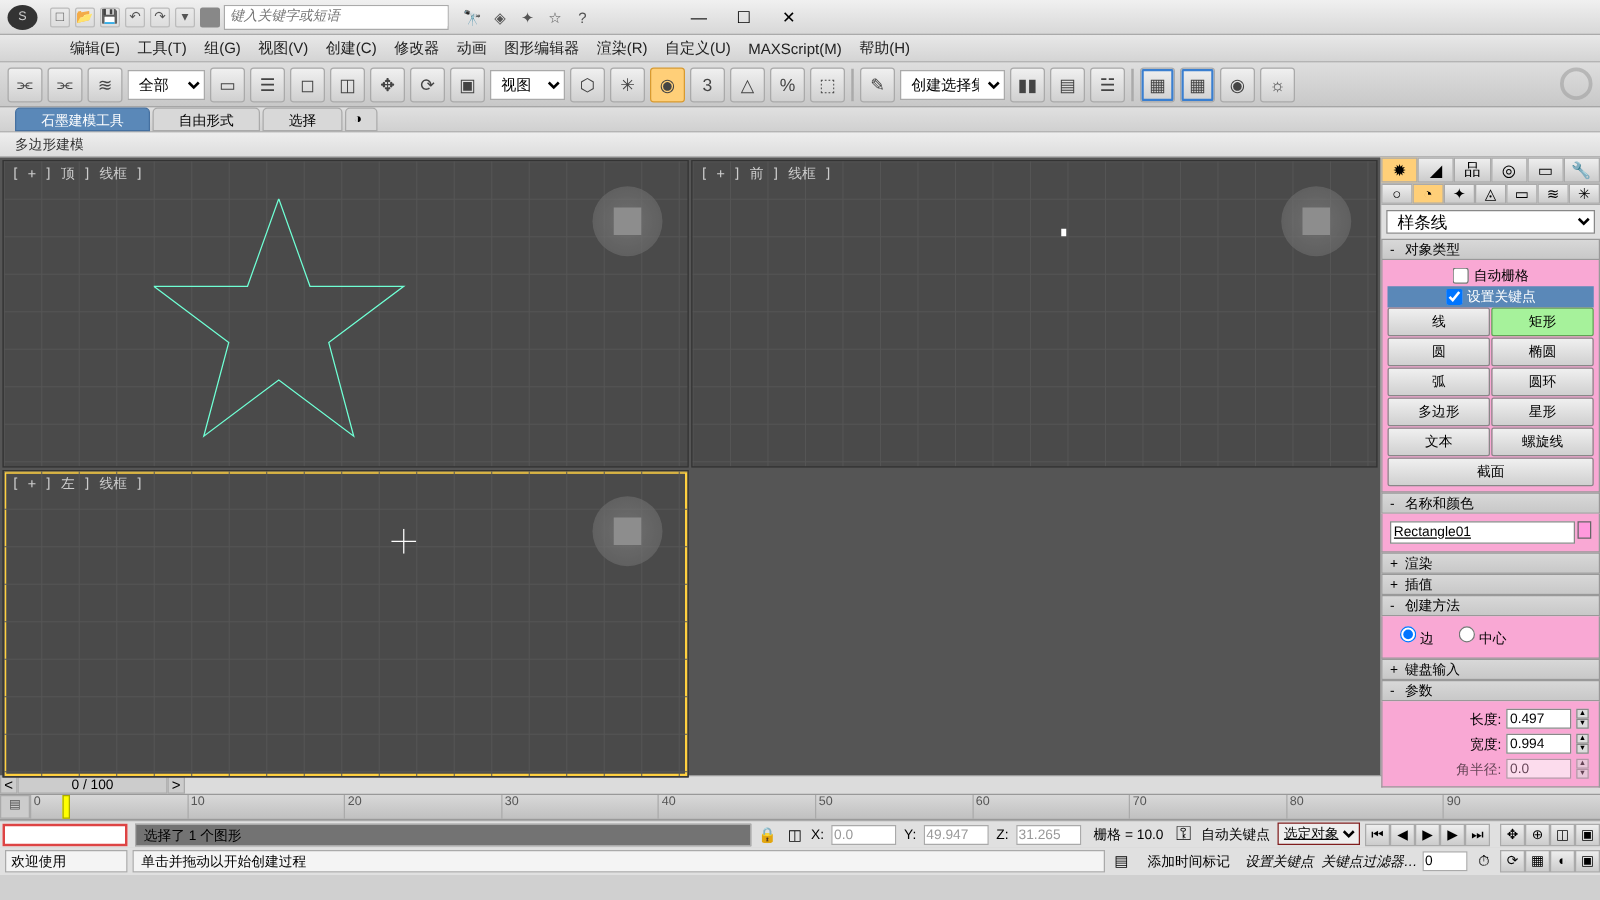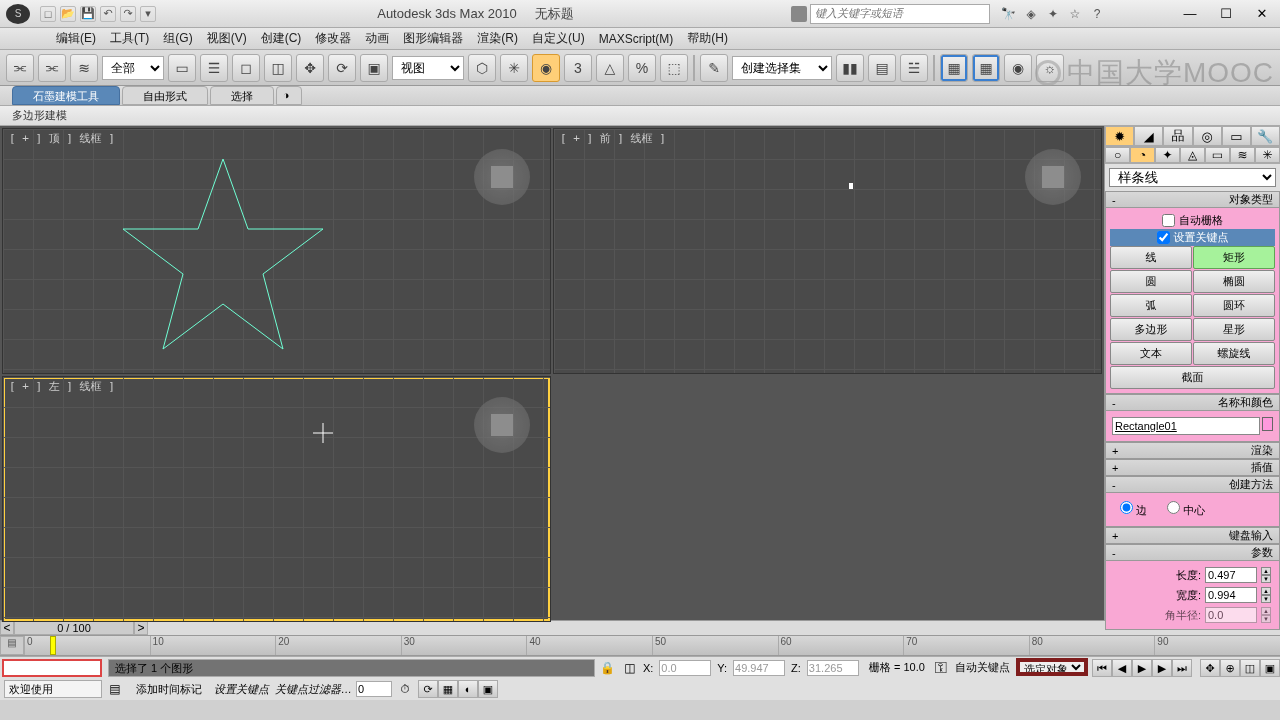--- a/index.html
+++ b/index.html
@@ -58,21 +58,21 @@
 .cmdpanel { width: 176px; background: #e0e0e0; border-left: 1px solid #999; display: flex; flex-direction: column; }
 .cmdtabs { display: flex; height: 26px; border-bottom: 1px solid #aaa; }
 .cmdtabs span { flex: 1; display: flex; align-items: center; justify-content: center; border: 1px solid #aaa; background: linear-gradient(#eee,#ccc); font-size: 13px; }
 .cmdtabs span.active { background: #ffcf78; }
 .subtabs { display: flex; height: 22px; border-bottom: 1px solid #aaa; }
 .subtabs span { flex: 1; display:flex; align-items:center; justify-content:center; border:1px solid #aaa; background:linear-gradient(#eee,#ccc); font-size:12px; }
 .subtabs span.active { background: #ffcf78; }
 .cp-select { width: calc(100% - 8px); margin: 4px; height: 20px; border: 1px solid #888; background: #fff; padding: 0 4px; }
 .rollout-hdr { height: 18px; background: linear-gradient(#d8d8d8,#c8c8c8); border: 1px solid #999; display: flex; align-items: center; padding: 0 6px; font-size: 11px; }
 .rollout-hdr .sign { width: 12px; }
-.rollout-hdr .title { flex: 1; text-align: right; }
+.rollout-hdr .title { flex: 1; text-align: left; }
 .rollout-body { border: 1px solid #999; border-top: 0; background: #f9a8d4; padding: 4px; }
 .chk-row { display: flex; align-items: center; justify-content: center; gap: 4px; font-size: 11px; padding: 1px; }
 .obj-grid { display: grid; grid-template-columns: 1fr 1fr; gap: 1px; }
 .obj-btn { border: 1px solid #888; background: linear-gradient(#f0f0f0,#d0d0d0); text-align: center; padding: 3px; font-size: 11px; border-radius: 2px; }
 .obj-btn.active { background: #a6f29b; border-color: #5fa356; }
 .color-swatch { width: 14px; height: 14px; background: #ff99dd; border: 1px solid #666; }
 .name-row { display: flex; padding: 2px; gap: 2px; }
 .name-row input { flex: 1; border: 1px solid #888; padding: 2px; font-size: 11px; text-decoration: underline; }
 .radio-row { display:flex; gap:20px; padding:4px 10px; font-size:11px; align-items:center;}
 .param-row { display: flex; align-items: center; justify-content: flex-end; gap: 4px; padding: 2px 4px; font-size: 11px; }
@@ -88,21 +88,21 @@
 .time-ruler .key { position:absolute; left:50px; top:0; width:6px; height:100%; background:#ff0; border:1px solid #aa0;}
 .time-ruler .tick{ flex:1; border-left:1px solid #aaa; padding-left:2px;}
 
 .status1 { height: 22px; display: flex; align-items: center; gap: 4px; background: #e0e0e0; border-top:1px solid #aaa;}
 .status1 .autokey { width: 100px; height: 18px; background: #fff; border: 2px solid #d44; margin: 2px; }
 .status1 .msg { flex:1; border:1px solid #aaa; height:18px; padding:1px 6px; font-size:11px; background:#737373;}
 .status1 .coords { display:flex; gap:6px; align-items:center; font-size:11px;}
 .status1 .coords input{ width:52px; border:1px solid #aaa; padding:1px; color:#999; font-size:11px;}
 .status1 .gridtxt{ font-size:11px; padding:0 6px;}
 .status1 .keyctls { display:flex; gap:2px; }
-.status1 .keyctls select{ font-size:11px; border:4px solid #7f1d1d; height:18px;}
+.status1 .keyctls select{ font-size:11px; border:1px solid #7f1d1d; height:18px;text-decoration:underline;}
 .status1 .play{ display:flex; gap:0;}
 .status1 .play span{ width:20px; height:18px; border:1px solid #aaa; background:linear-gradient(#eee,#ccc); text-align:center; font-size:11px; line-height:16px;}
 
 .status2 { height: 22px; display: flex; align-items: center; gap: 4px; background: #e0e0e0;}
 .status2 .welcome { width: 98px; border:1px solid #aaa; height:18px; padding:1px 4px; font-size:11px; background:#f4f4f4; margin-left:4px; overflow:hidden;}
 .status2 .hint { flex:1; border:1px solid #aaa; height:18px; padding:1px 6px; font-size:11px; background:#f4f4f4;}
 .status2 .addtime { font-size:11px; padding:0 8px;}
 .status2 .keystuff { display:flex; gap:6px; font-size:11px; align-items:center;font-style:italic;}
 .status2 .navbtns { display:flex; gap:0;}
 .status2 .navbtns span { width:20px; height:18px; border:1px solid #aaa; background:linear-gradient(#eee,#ccc); text-align:center; font-size:11px; line-height:16px;}
@@ -114,23 +114,20 @@
 
 <div class="titlebar">
   <div class="logo">S</div>
   <div class="qat">
     <span>□</span>
     <span>📂</span>
     <span>💾</span>
     <span>↶</span>
     <span>↷</span>
     <span>▾</span>
-  </div>
-  <div class="apptitle">
-    <span>Autodesk 3ds Max  2010</span> &nbsp;&nbsp;&nbsp; <span>无标题</span>
   </div>
   <div style="width:16px; height:16px; background:#888; border-radius:2px; margin-right:3px;"></div>
   <div class="search">
     <input placeholder="键入关键字或短语" style="">
   </div>
   <div class="right-icons">
     <span>🔭</span>
     <span>◈</span>
     <span>✦</span>
     <span>☆</span>
@@ -163,44 +160,43 @@
   <div class="tb-btn">⫘</div>
   <div class="tb-btn">≋</div>
   <select class="tb-select" style="width:62px"><option>全部</option></select>
   <div class="tb-btn">▭</div>
   <div class="tb-btn">☰</div>
   <div class="tb-btn">◻</div>
   <div class="tb-btn">◫</div>
   <div class="tb-btn">✥</div>
   <div class="tb-btn">⟳</div>
   <div class="tb-btn">▣</div>
-  <select class="tb-select" style="width:72px"><option>视图</option></select>
+  <select class="tb-select" style="width:60px"><option>视图</option></select>
   <div class="tb-btn">⬡</div>
   <div class="tb-btn">✳</div>
   <div class="tb-btn active">◉</div>
   <div class="tb-btn">3</div>
   <div class="tb-btn">△</div>
   <div class="tb-btn">%</div>
   <div class="tb-btn">⬚</div>
   <div class="tb-sep"></div>
   <div class="tb-btn">✎</div>
-  <select class="tb-select" style="width:100px"><option>创建选择集</option></select>
+  <select class="tb-select" style="width:84px"><option>创建选择集</option></select>
   <div class="tb-btn">▮▮</div>
   <div class="tb-btn">▤</div>
   <div class="tb-btn">☱</div>
   <div class="tb-sep"></div>
   <div class="tb-btn blue">▦</div>
   <div class="tb-btn blue">▦</div>
   <div class="tb-btn">◉</div>
   <div class="tb-btn">☼</div>
 </div>
 
 <div class="watermark">
     <span class="circ"></span>
-    <span>中国大学MOOC</span>
   </div>
 
 <div class="ribbon">
   <div class="tab active">石墨建模工具</div>
   <div class="tab">自由形式</div>
   <div class="tab">选择</div>
   <div class="tab" style="width:26px; padding:2px 6px;">◑</div>
 </div>
 <div class="subribbon">多边形建模</div>
 
@@ -394,20 +390,21 @@
   </div>
   <div class="play" style="margin-left:4px;">
     <span>✥</span>
     <span>⊕</span>
     <span>◫</span>
     <span>▣</span>
   </div>
 </div>
 <div class="status2">
   <div class="welcome">欢迎使用  MAXS…</div>
+  <div class="hint">单击并拖动以开始创建过程</div>
   <span style="width:18px; text-align:center">▤</span>
   <div class="addtime">添加时间标记</div>
   <div class="keystuff">
     <span>设置关键点</span>
     <span>关键点过滤器…</span>
   </div>
   <input style="width: 36px; border: 1px solid rgb(170, 170, 170); font-size: 11px; padding: 1px;" value="0">
   <span style="width:18px; text-align:center">⏱</span>
   <div class="navbtns">
     <span>⟳</span>

